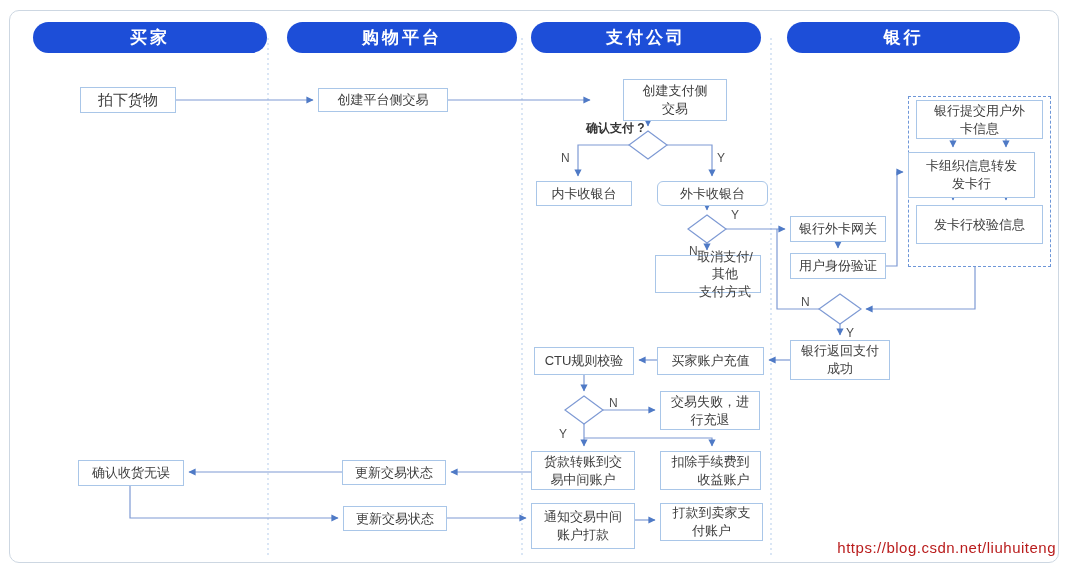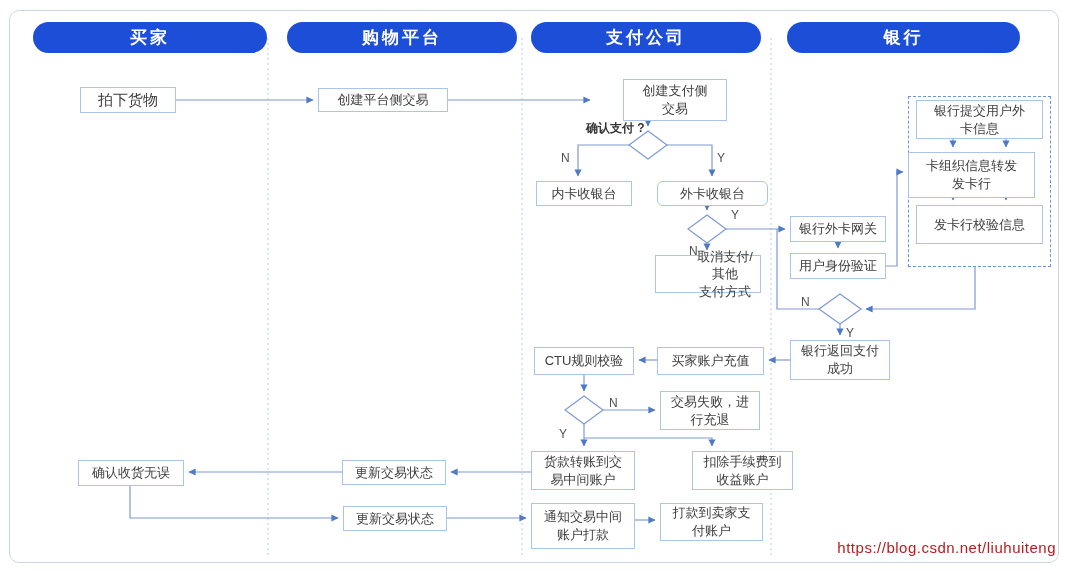--- a/index.html
+++ b/index.html
@@ -107,21 +107,21 @@
   <div class="node" style="left:536px;top:181px;width:96px;height:25px;">内卡收银台</div>
   <div class="node" style="left:657px;top:181px;width:111px;height:25px;border-radius:6px;">外卡收银台</div>
   <div class="node" style="left:655px;top:255px;width:106px;height:38px;padding-left:36px;">取消支付/其他
 支付方式</div>
   <div class="node" style="left:534px;top:347px;width:100px;height:28px;">CTU规则校验</div>
   <div class="node" style="left:657px;top:347px;width:107px;height:28px;">买家账户充值</div>
   <div class="node" style="left:660px;top:391px;width:100px;height:39px;">交易失败，进
 行充退</div>
   <div class="node" style="left:531px;top:451px;width:104px;height:39px;">货款转账到交
 易中间账户</div>
-  <div class="node" style="left:692px;top:451px;width:101px;height:39px;">扣除手续费到
+  <div class="node" style="left:660px;top:451px;width:101px;height:39px;text-align:right;">扣除手续费到
 收益账户</div>
   <div class="node" style="left:531px;top:503px;width:104px;height:46px;">通知交易中间
 账户打款</div>
   <div class="node" style="left:660px;top:503px;width:103px;height:38px;">打款到卖家支
 付账户</div>
 
   <div class="node" style="left:790px;top:216px;width:96px;height:26px;">银行外卡网关</div>
   <div class="node" style="left:790px;top:253px;width:96px;height:26px;">用户身份验证</div>
   <div class="node" style="left:916px;top:100px;width:127px;height:39px;">银行提交用户外
 卡信息</div>

